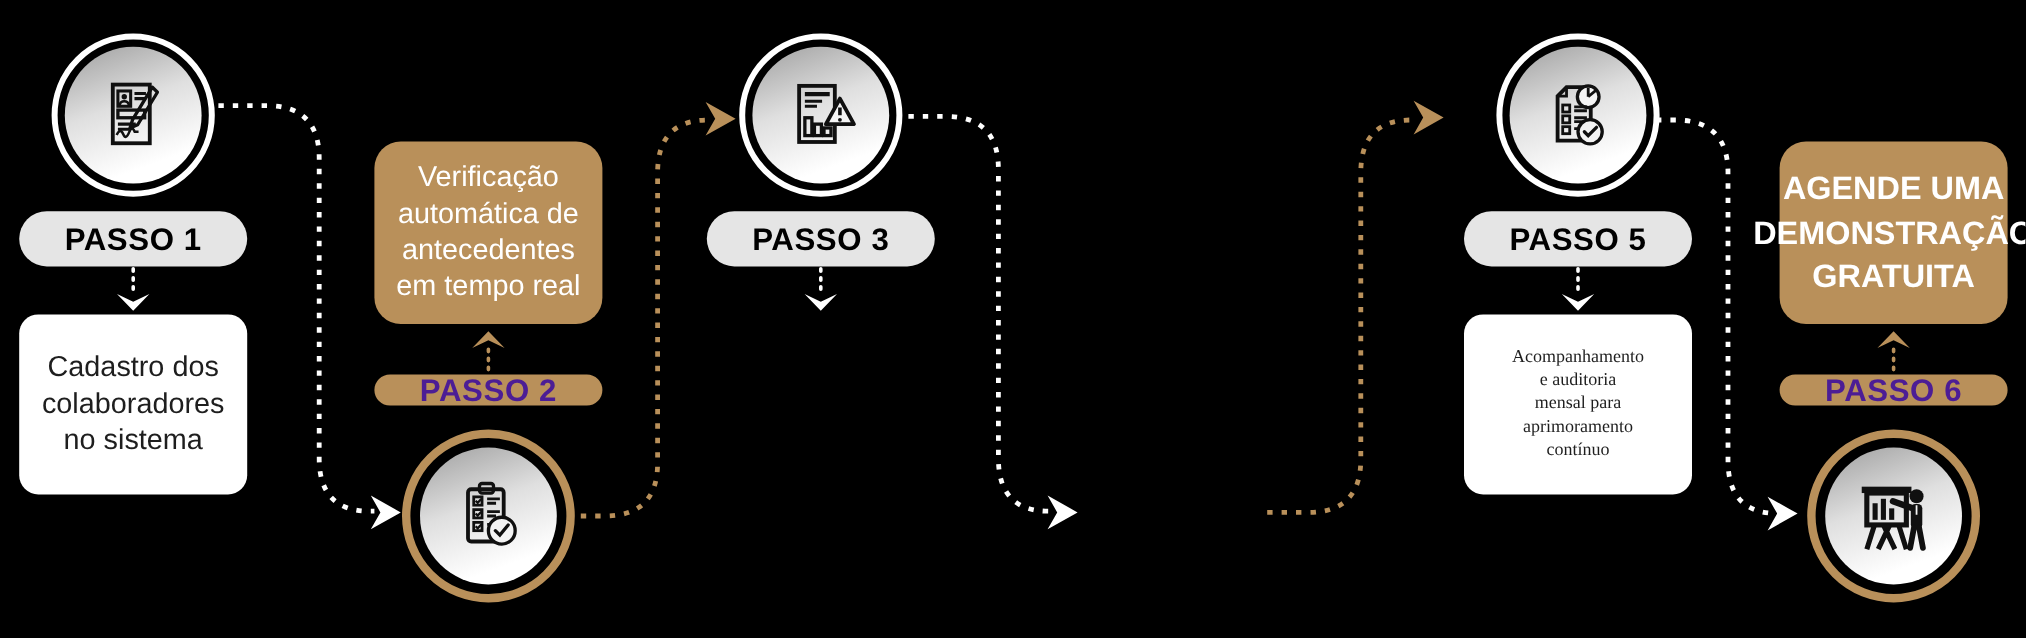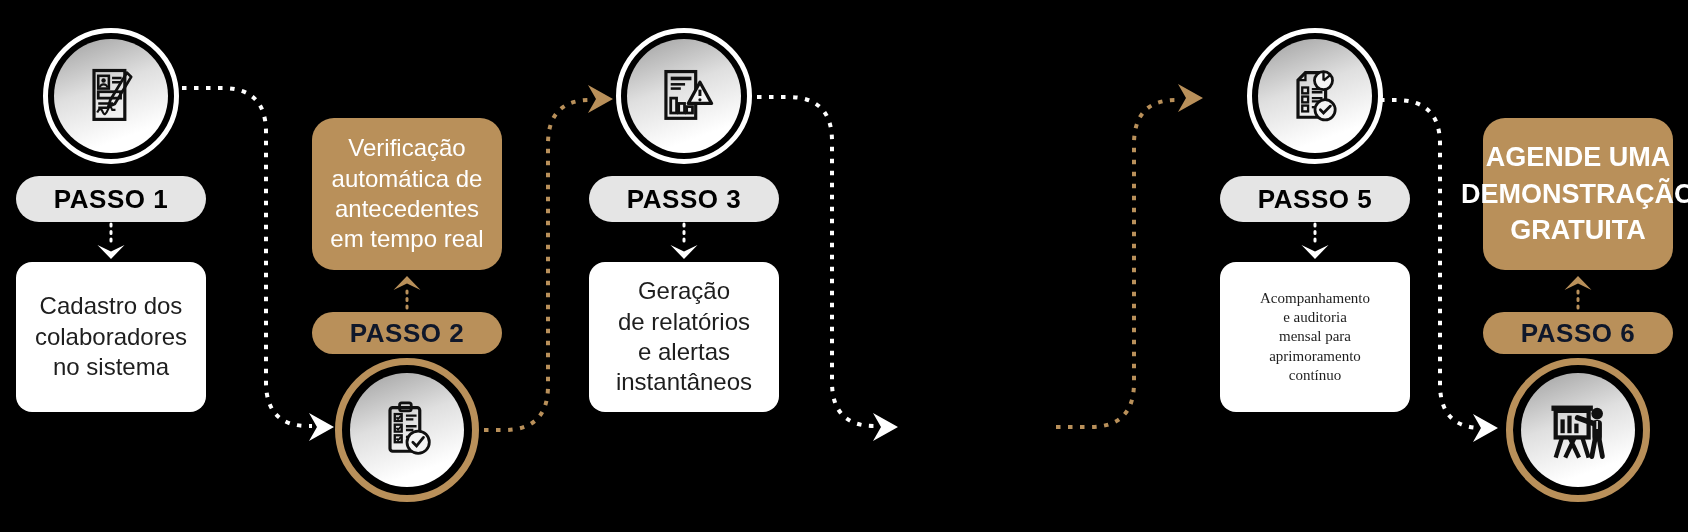--- a/index.html
+++ b/index.html
@@ -18,21 +18,21 @@
   .medal.gold-ring{top:358px;width:130px;height:130px;border:7px solid #b9905a;}
   .medal-inner{border-radius:50%;display:flex;align-items:center;justify-content:center;
     background:linear-gradient(160deg,#9f9f9f 0%,#dfdfdf 42%,#ffffff 80%);}
   .white-ring .medal-inner{width:114px;height:114px;}
   .gold-ring .medal-inner{width:114px;height:114px;}
 
   
   .pill{position:absolute;left:0;right:0;border-radius:999px;display:flex;
     align-items:center;justify-content:center;font-weight:bold;font-size:26px;letter-spacing:.5px;}
   .pill.white{top:176px;height:46px;background:#e5e5e5;color:#000000;}
-  .pill.gold{top:312px;height:42px;background:#b9905a;color:#0f172a;}
+  .pill.gold{top:312px;height:26px;background:#b9905a;color:#4c1d95;}
 
   
   .desc{position:absolute;left:0;right:0;display:flex;align-items:center;justify-content:center;
     text-align:center;white-space:pre-line;line-height:1.27;}
   .desc.white{top:262px;height:150px;background:#ffffff;color:#1e1e1e;border-radius:16px;font-size:24px;}
   .desc.gold{top:118px;height:152px;background:#b9905a;color:#ffffff;border-radius:22px;font-size:24px;}
   .desc.small{font-size:15px;font-family:Liberation Serif, serif;}
   .desc.bold{font-weight:bold;font-size:27px;line-height:1.35;}
 
   
@@ -141,24 +141,20 @@
           <path d="M47 26 V32" stroke-width="2.8"></path>
           <circle cx="47" cy="35.6" r="1.5" fill="#101010" stroke="none"></circle>
         </svg>
       </div>
     </div>
     <div class="pill white">PASSO 3</div>
     <svg class="mini-arrow down" width="40" height="40" viewBox="0 0 40 40">
       <path d="M20 2 V22" stroke="#ffffff" stroke-width="3" stroke-dasharray="2 5.5" stroke-linecap="round" fill="none"></path>
       <path d="M6.5 23 L20 37 L33.5 23 L20 29.5 Z" fill="#ffffff"></path>
     </svg>
-    <div class="desc white">Geração
-de relatórios
-e alertas
-instantâneos</div>
   </div>
 
 
   <div class="col col5">
     <div class="medal white-ring">
       <div class="medal-inner">
         <svg width="68" height="68" viewBox="0 0 64 64" fill="none" stroke="#101010" stroke-width="3">
           <path d="M16 17 L23 10 H42 V52 H16 Z"></path>
           <path d="M23 10 V17 H16" stroke-width="2.2"></path>
           <circle cx="40" cy="17.5" r="8.5" fill="#f4f4f4" stroke-width="2.6"></circle>

